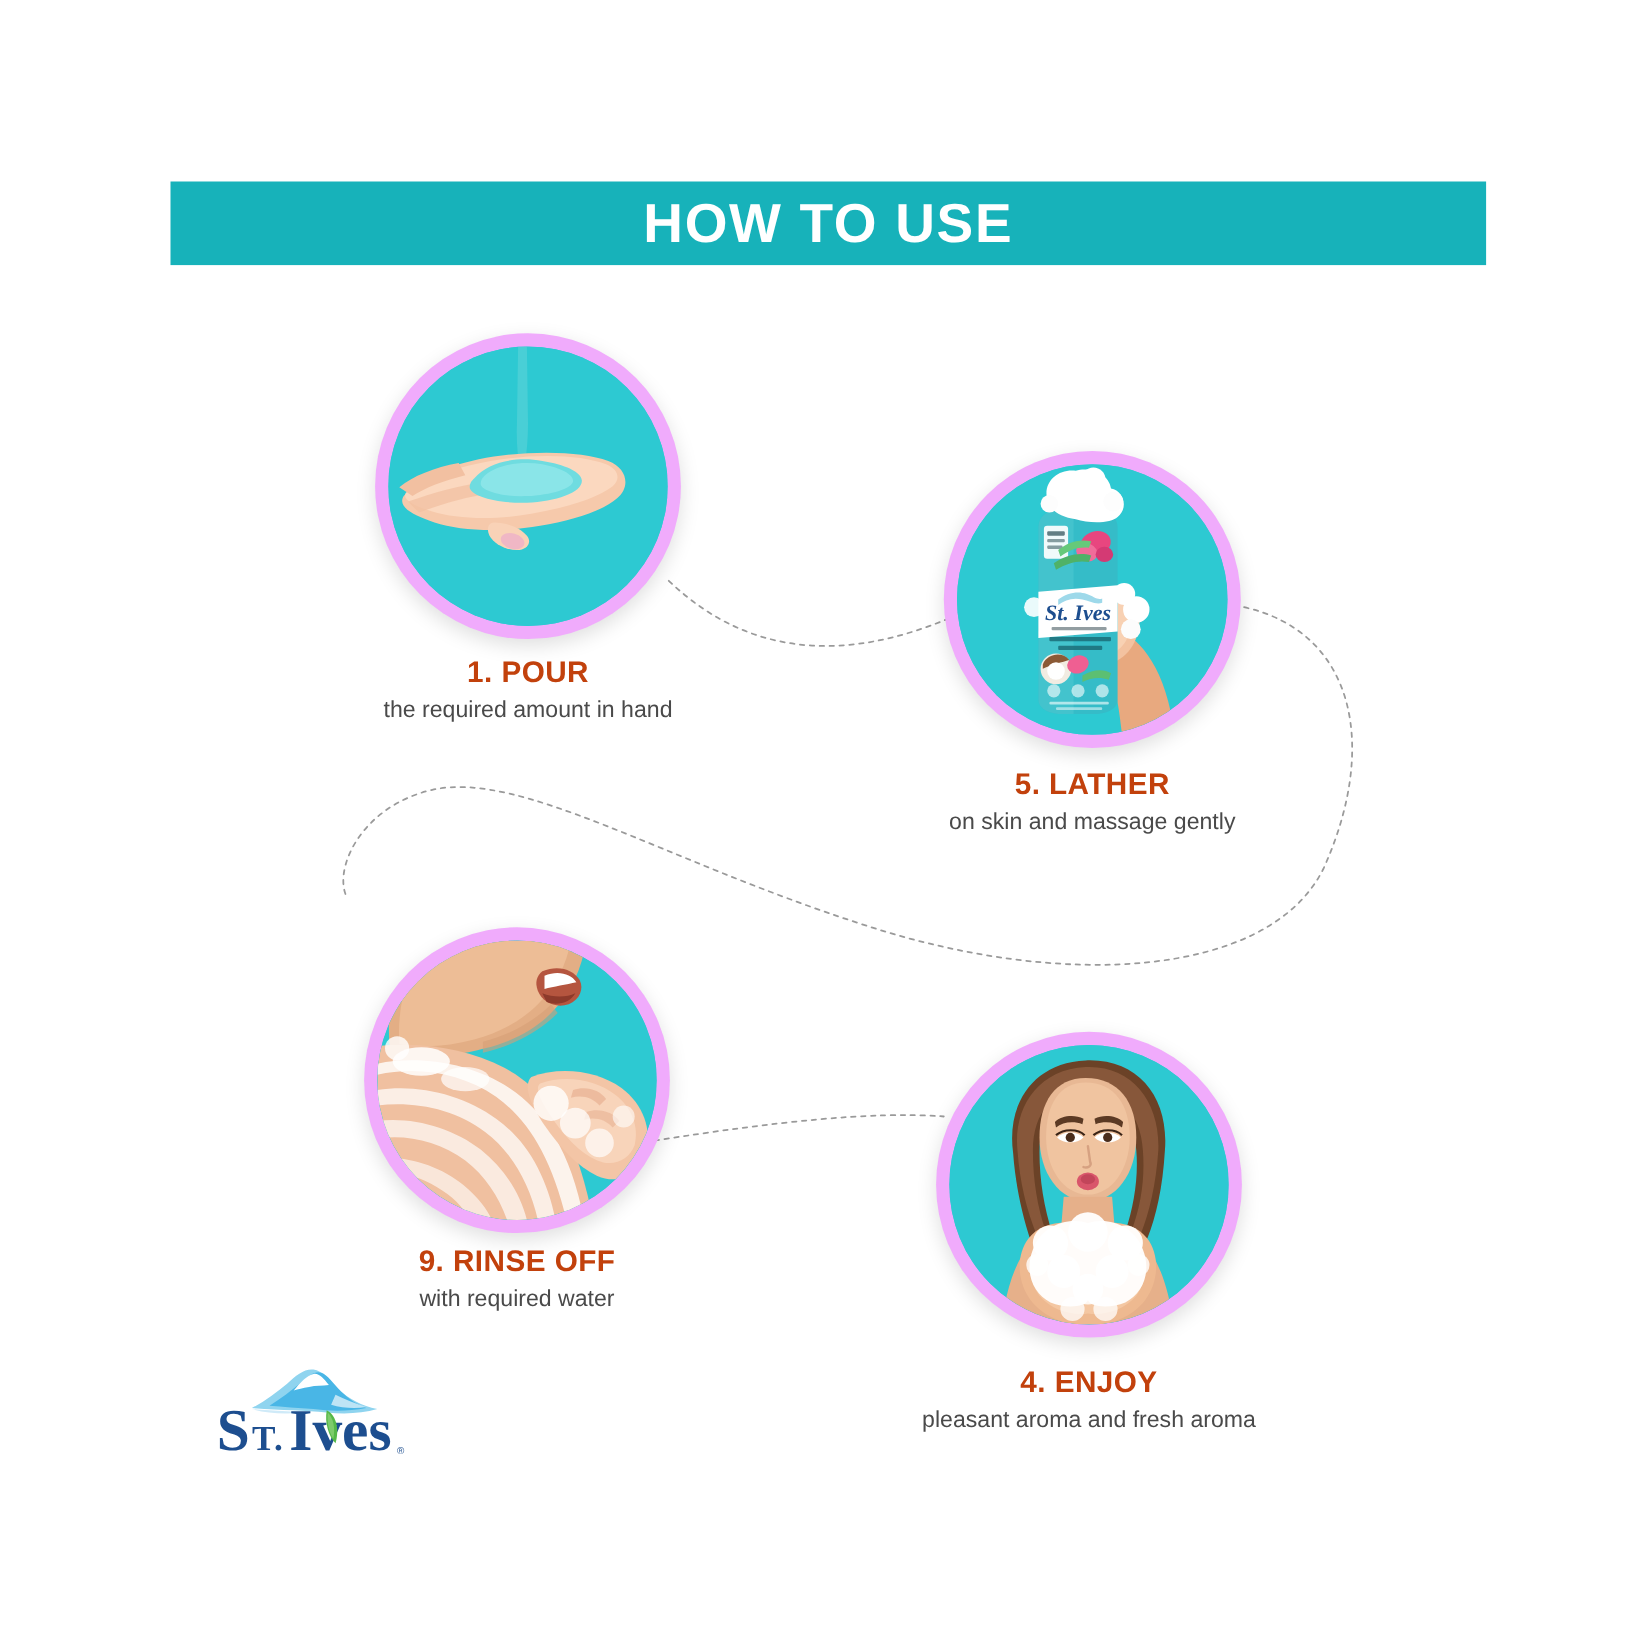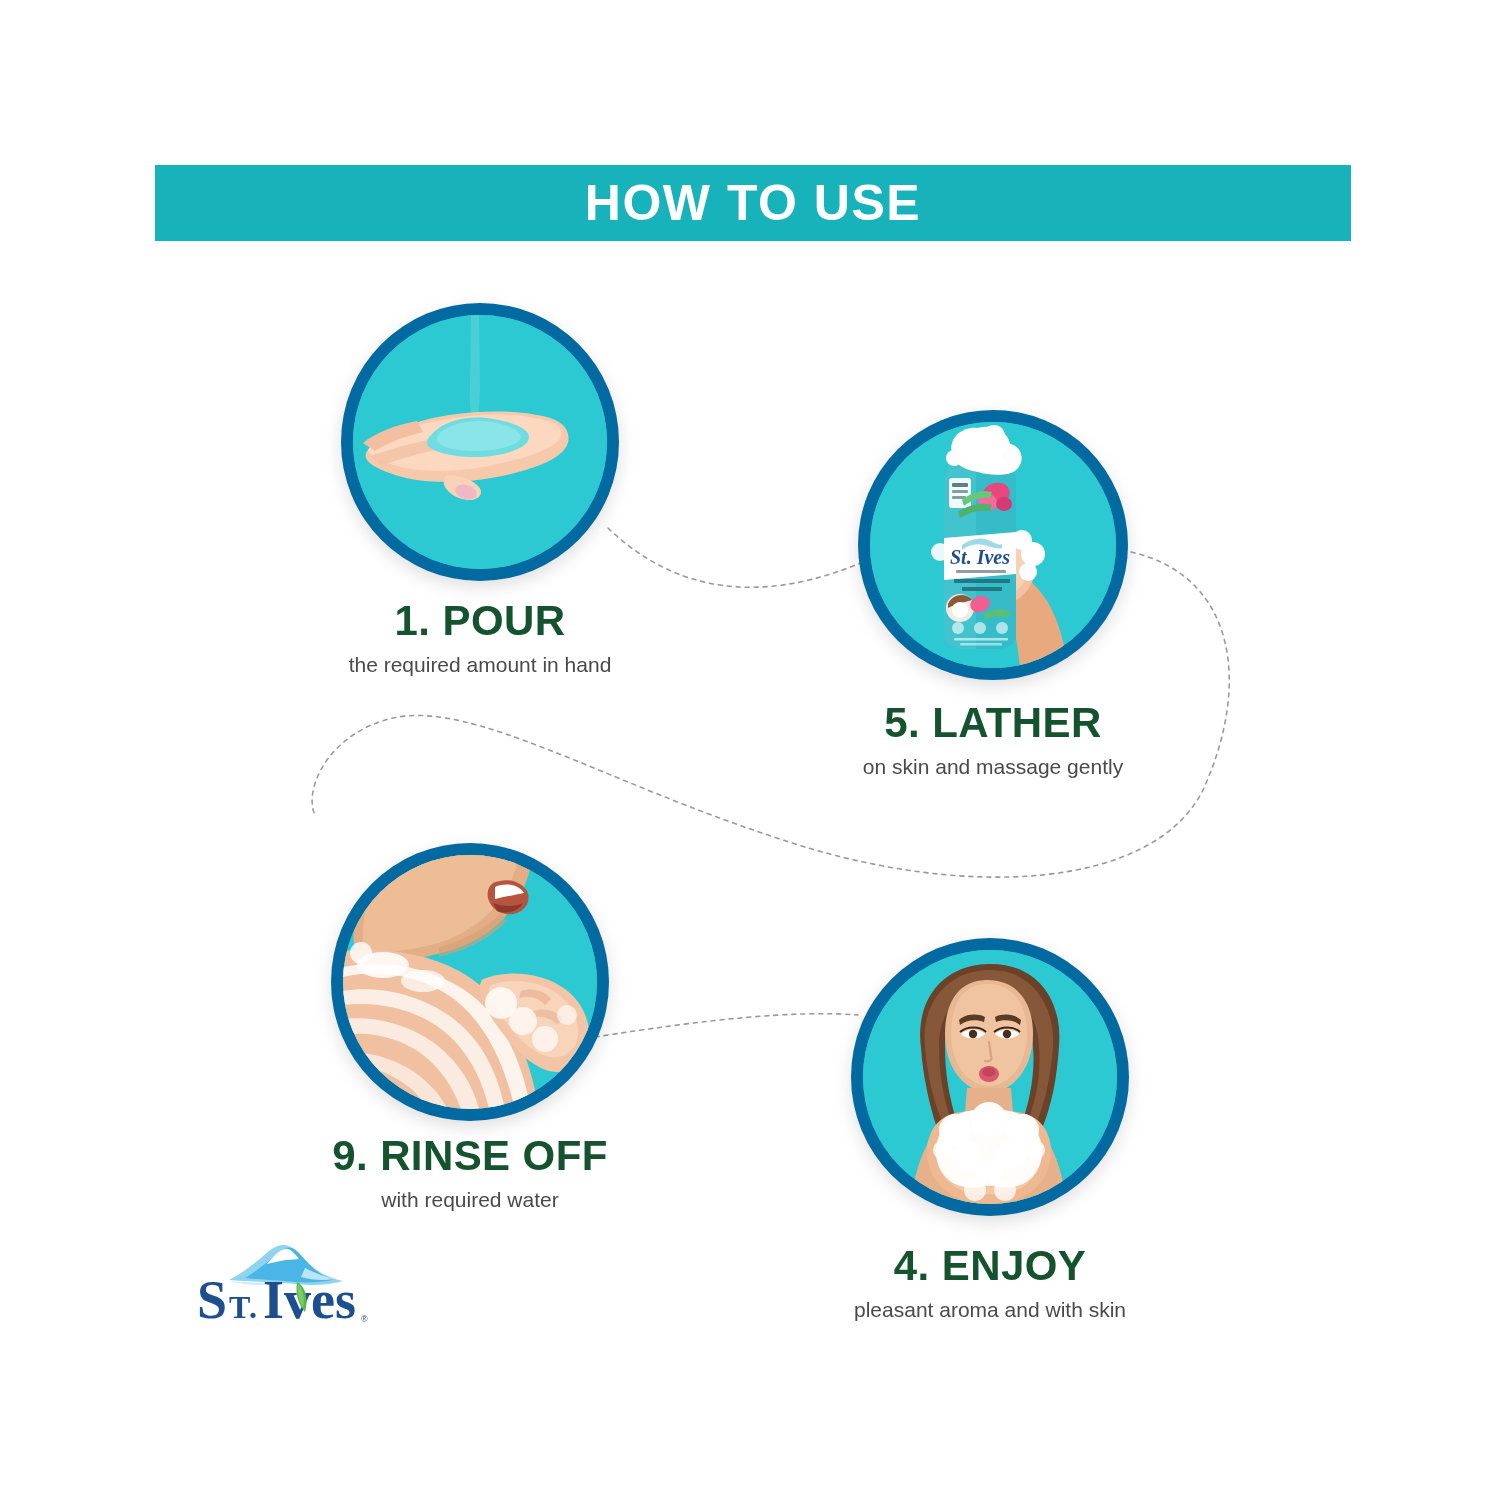--- a/index.html
+++ b/index.html
@@ -51,21 +51,21 @@
     left: 0; top: 0;
     width: 1500px;
     height: 1500px;
     pointer-events: none;
   }
 
   
   .step-circle {
     position: absolute;
     border-radius: 50%;
-    background: #0369a1;
+    background: #f0abfc;
     box-shadow: 0 6px 18px rgba(0,0,0,0.13);
     padding: 12px;
     box-sizing: border-box;
   }
   .step-circle .disc {
     width: 100%;
     height: 100%;
     border-radius: 50%;
     overflow: hidden;
     position: relative;
@@ -74,23 +74,23 @@
 
   
   .step-caption {
     position: absolute;
     text-align: center;
     color: #434343;
   }
   .step-title {
     font-family: "Liberation Sans", sans-serif;
     font-weight: bold;
-    font-size: 42px;
+    font-size: 27px;
     letter-spacing: 0.4px;
-    color: #14532d;
+    color: #c2410c;
     line-height: 1.25;
     white-space: nowrap;
   }
   .step-desc {
     font-family: "Liberation Sans", sans-serif;
     font-weight: normal;
     font-size: 21px;
     color: #4a4a4a;
     line-height: 1.28;
     white-space: nowrap;
@@ -361,21 +361,21 @@
           <circle cx="172" cy="200" r="10" opacity="0.8"></circle>
           <circle cx="112" cy="240" r="11" opacity="0.75"></circle>
           <circle cx="142" cy="240" r="11" opacity="0.75"></circle>
         </g>
       </svg>
     </div>
   </div>
 
   <div class="step-caption" style="left:687px; top:1240px; width:600px;">
     <div class="step-title">4. ENJOY</div>
-    <div class="step-desc">pleasant aroma and with skin</div>
+    <div class="step-desc">pleasant aroma and fresh aroma</div>
   </div>
 
   <div class="logo">
     <svg viewBox="0 0 185 95" xmlns="http://www.w3.org/2000/svg" width="185" height="95">
 
       <g>
         <path d="M36 44 C 48 38 58 30 68 22 C 76 14 84 8 92 9 C 100 10 106 18 114 26
                  C 124 36 136 42 150 45 C 136 49 120 50 104 48 C 84 46 62 46 36 44 Z" fill="#8fd4ef"></path>
         <path d="M52 42 C 62 36 72 28 82 20 C 88 14 94 10 99 12 C 105 14 110 22 117 29
                  C 124 36 132 41 140 44 C 124 47 108 47 92 45 C 78 44 64 43 52 42 Z" fill="#49b6e6"></path>

